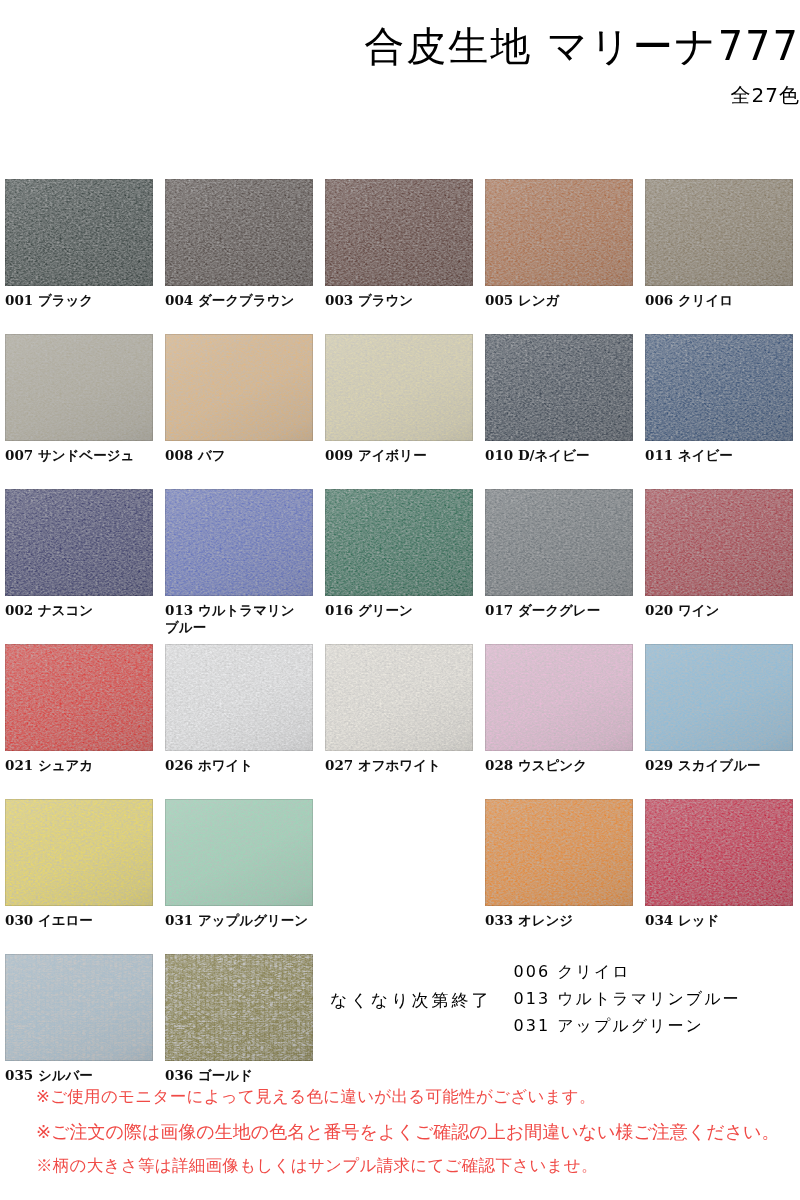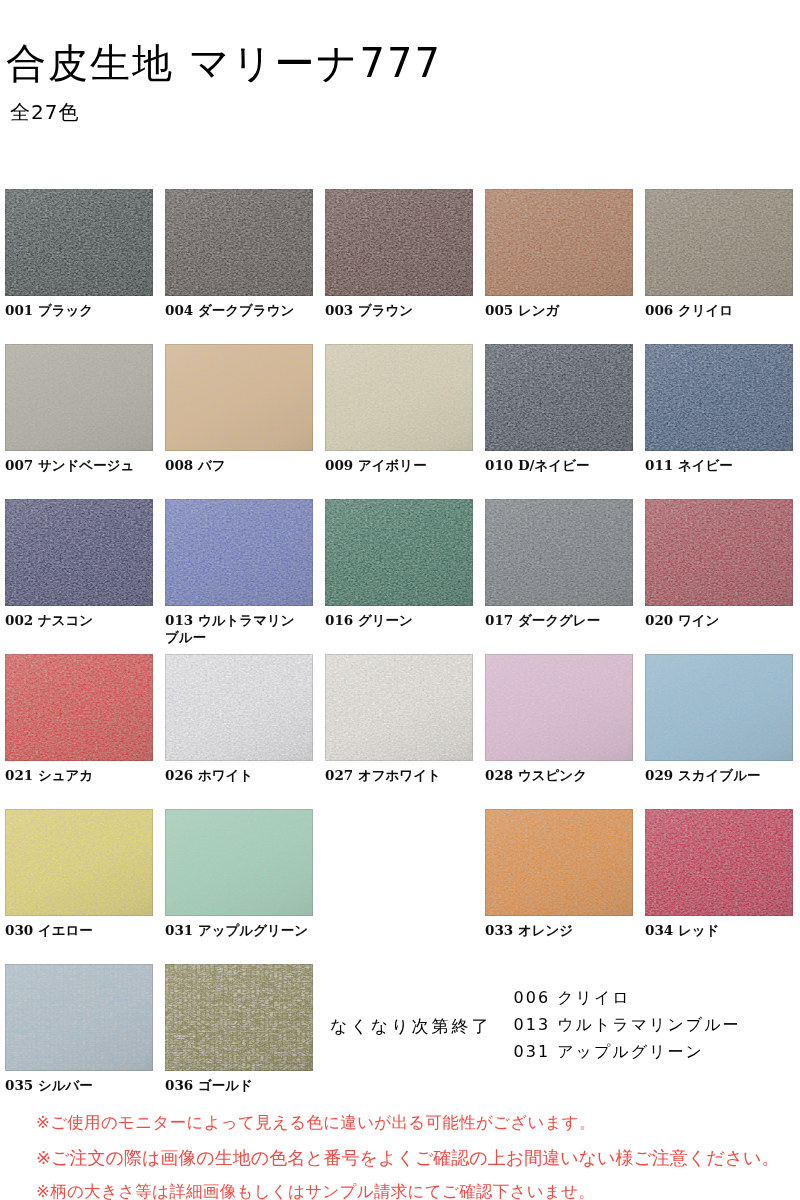--- a/index.html
+++ b/index.html
@@ -20,23 +20,22 @@
 
   .page {
     width: 800px;
     height: 1200px;
     position: relative;
     box-sizing: border-box;
   }
 
   
   .header {
-    padding-top: 15px;
-    text-align: left;
-    margin-top: 26px;
+    padding-top: 24px;
+    text-align: right;
   }
   .title {
     font-family: "DejaVu Sans", "Liberation Sans", sans-serif;
     font-size: 40px;
     font-weight: 400;
     letter-spacing: 2px;
     line-height: 1.1;
     margin: 0;
     padding: 0 0 0 6px;
     white-space: pre;
@@ -59,21 +58,21 @@
   }
   .row {
     display: block;
     position: relative;
     height: 155px;
   }
   .row.row-compact { height: 150px; }
 
   .cell {
     position: absolute;
-    top: 0;
+    top: 16px;
     width: 148px;
   }
   .cell.c0 { left: 0px; }
   .cell.c1 { left: 160px; }
   .cell.c2 { left: 320px; }
   .cell.c3 { left: 480px; }
   .cell.c4 { left: 640px; }
 
   .swatch {
     width: 148px;
@@ -162,21 +161,21 @@
     font-family: "DejaVu Sans", "Liberation Sans", sans-serif;
     font-size: 16.5px;
     line-height: 1.0;
     letter-spacing: 0.3px;
     margin-bottom: 17px;
     white-space: nowrap;
     margin-left: 8px;
   }
   .note.n1 { font-size: 16.5px; }
   .note.n2 { font-size: 18px; letter-spacing: 0px; }
-  .note.n3 { font-size: 16.5px; }
+  .note.n3 { font-size: 16.5px; font-family: Liberation Serif, serif; }
 </style>
 </head>
 <body>
 
 <svg width="0" height="0" style="position:absolute;left:-9999px;top:-9999px" aria-hidden="true">
   <defs>
     <filter id="leatherTex" x="0" y="0" width="100%" height="100%">
       <feTurbulence type="fractalNoise" baseFrequency="0.42 0.62" numOctaves="4" seed="7" result="n"></feTurbulence>
       <feColorMatrix in="n" type="matrix" values="0 0 0 0 0.5
                 0 0 0 0 0.5

